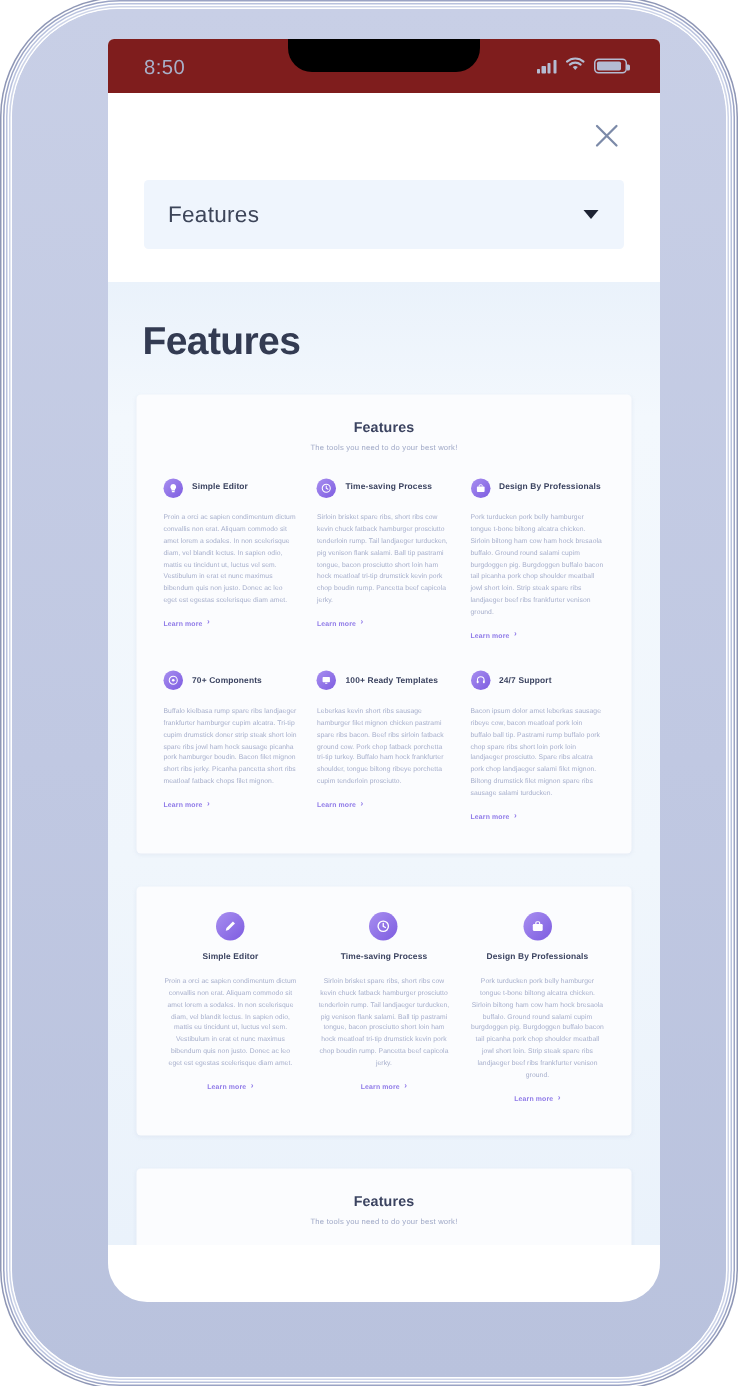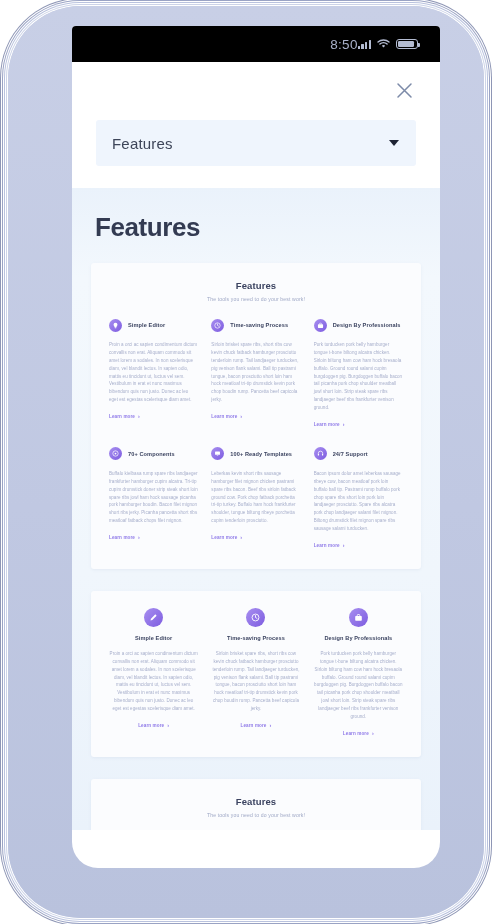--- a/index.html
+++ b/index.html
@@ -65,23 +65,23 @@
     border-radius: 0 0 16px 16px;
     z-index: 40;
   }
 
   
   #status-bar {
     position: relative;
     height: 36px;
     display: flex;
     align-items: center;
-    justify-content: flex-end;
+    justify-content: space-between;
     padding: 0 22px 0 24px;
-    background: #000000;
+    background: #7f1d1d;
     z-index: 30;
   }
   #status-time {
     font-size: 13.5px;
     color: #a8b0c8;
     letter-spacing: .3px;
   }
   #status-icons {
     display: flex;
     align-items: center;

